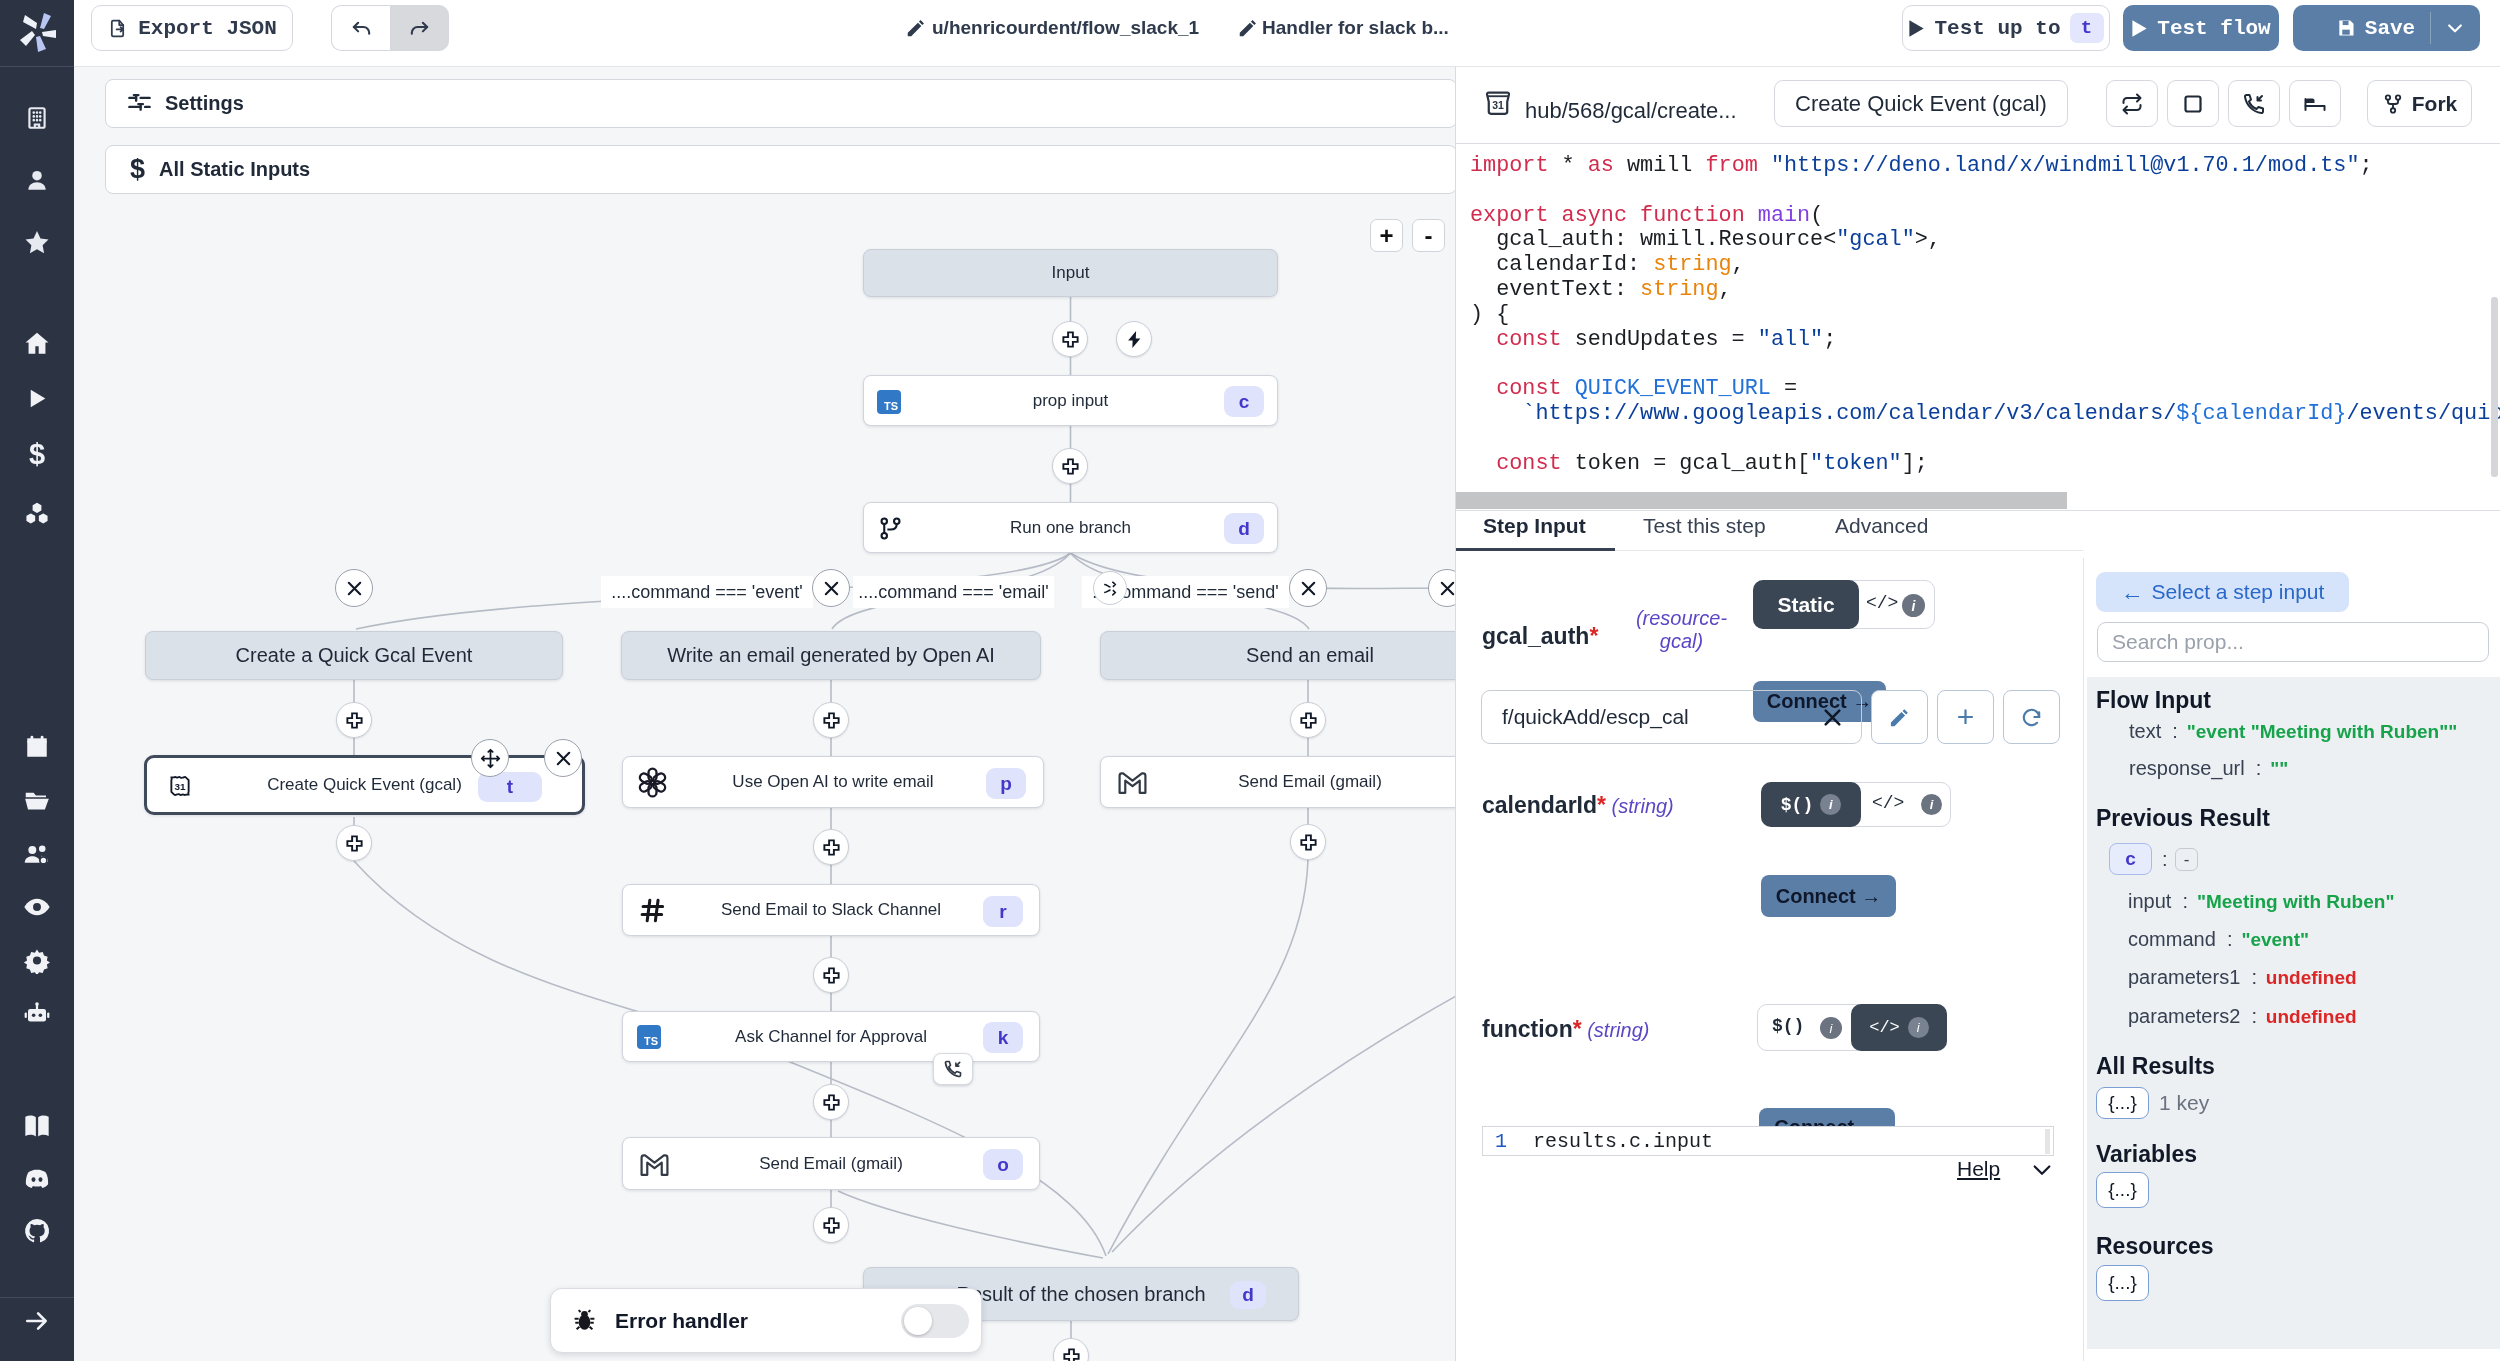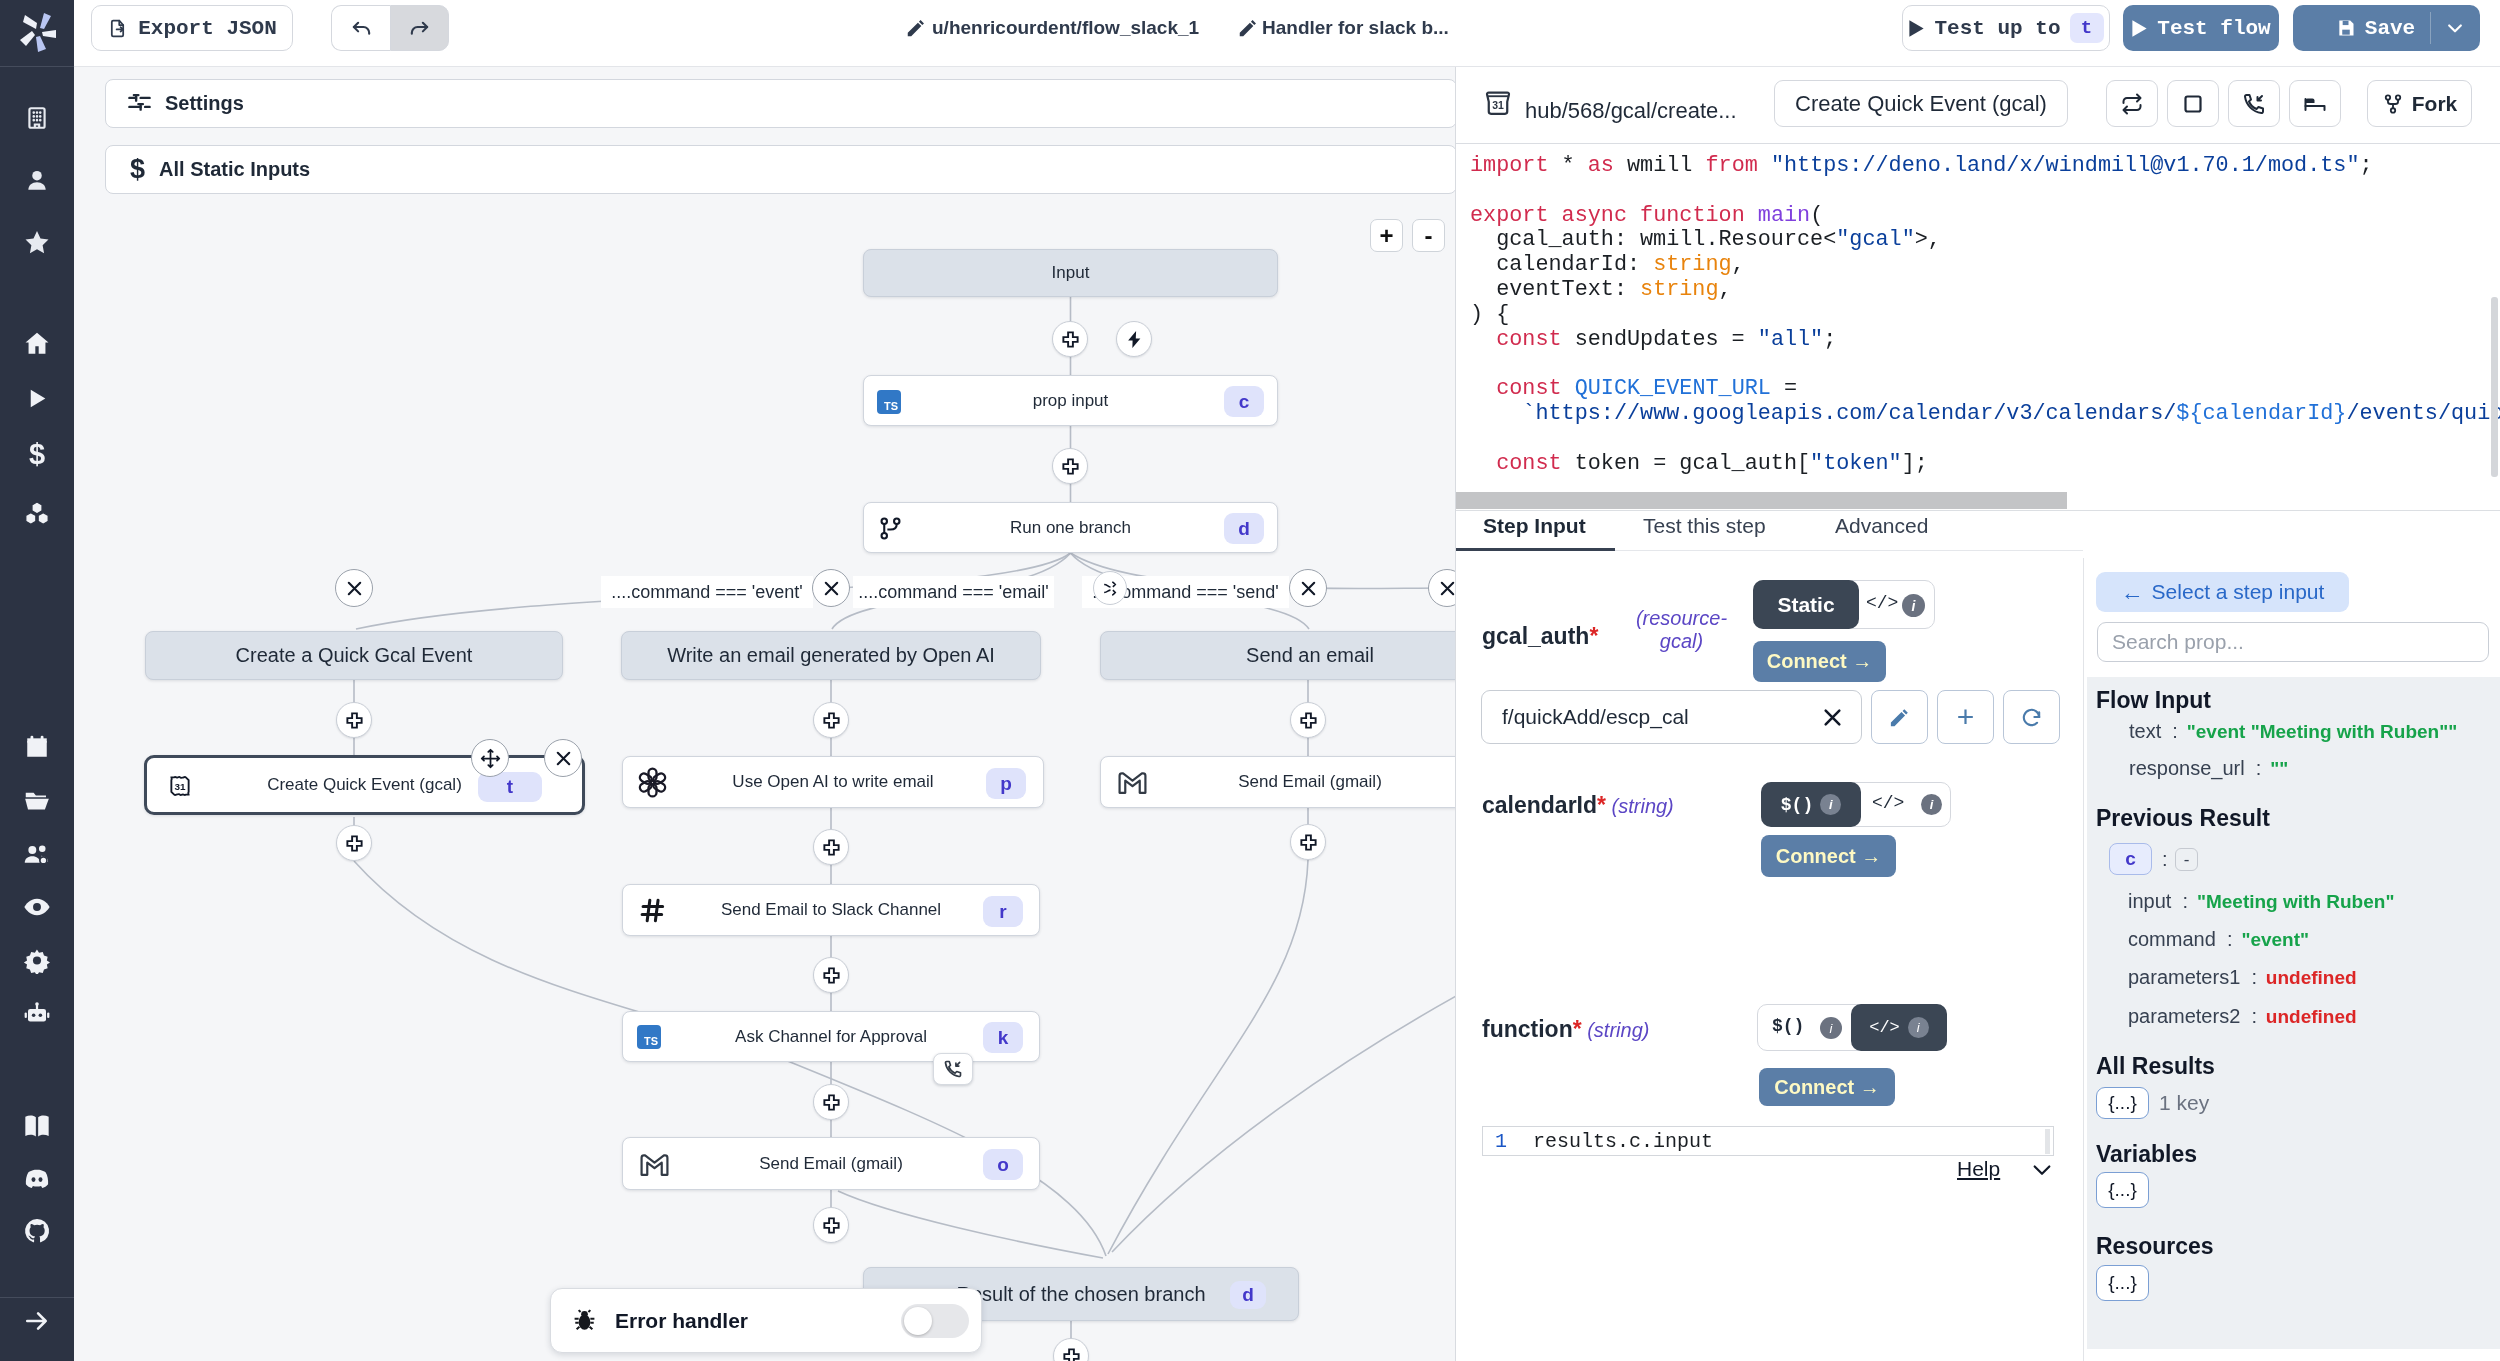--- a/index.html
+++ b/index.html
@@ -21,21 +21,21 @@
   .ntext { position:absolute; left:0; right:0; text-align:center; }
   .badge { position:absolute; border-radius:9px; background:#dfe3fb; color:#4338ca; font-weight:bold; font-size:19px; display:flex; align-items:center; justify-content:center; }
   .plus { position:absolute; width:36px; height:36px; border-radius:50%; background:#fff; border:1px solid #c9ced6; box-shadow:0 1px 2px rgba(30,40,60,.12); display:flex; align-items:center; justify-content:center; }
   .xc { position:absolute; width:38px; height:38px; border-radius:50%; background:#fff; border:1px solid #9aa1ab; display:flex; align-items:center; justify-content:center; }
   .clabel { position:absolute; height:32px; background:#fff; color:#1f2937; font-size:18px; display:flex; align-items:center; justify-content:center; }
   
   #rpanel { left:1455px; top:67px; width:1045px; height:1294px; background:#fff; border-left:1px solid #d8dbe0; }
   .mono { font-family:"Liberation Mono", monospace; }
   .k { color:#d12b4e; } .s { color:#0a3f9b; } .cst { color:#2171d8; } .o { color:#e8830c; } .fn { color:#8040dd; }
   .hbtn { position:absolute; border:1px solid #d5d8de; border-radius:8px; background:#fff; display:flex; align-items:center; justify-content:center; }
-  .connect { position:absolute; background:#5b7ea7; border-radius:8px; color:#fef9c3; font-weight:bold; font-size:20px; display:flex; align-items:center; justify-content:center; }
+  .connect { position:absolute; background:#5b7ea7; border-radius:8px; color:#0f172a; font-weight:bold; font-size:20px; display:flex; align-items:center; justify-content:center;margin-top:40px; }
   .fieldlbl { font-weight:bold; font-size:23px; color:#1f2937; }
   .ptype { color:#5b46c5; font-style:italic; font-size:20px; }
   .rk { color:#374151; font-size:20px; }
   .rv-g { color:#16a34a; font-weight:bold; font-size:19px; }
   .rv-r { color:#dc2626; font-weight:bold; font-size:19px; }
   .rhead { font-weight:bold; font-size:23px; color:#111827; }
   .chip { position:absolute; border:1px solid #7b9fd4; border-radius:9px; background:#fff; color:#111827; font-size:19px; display:flex; align-items:center; justify-content:center; }
 </style>
 </head>
 <body>

